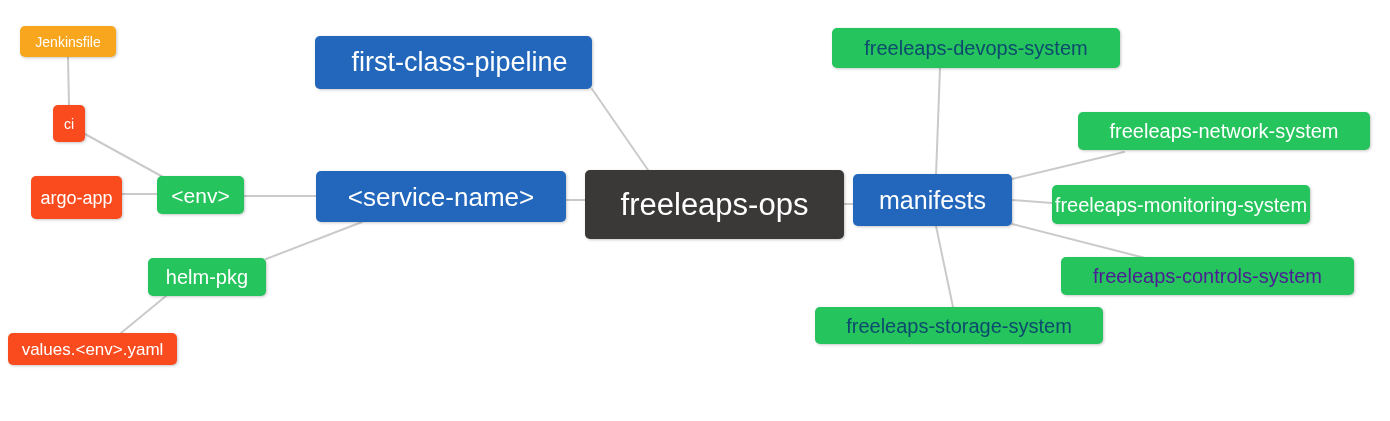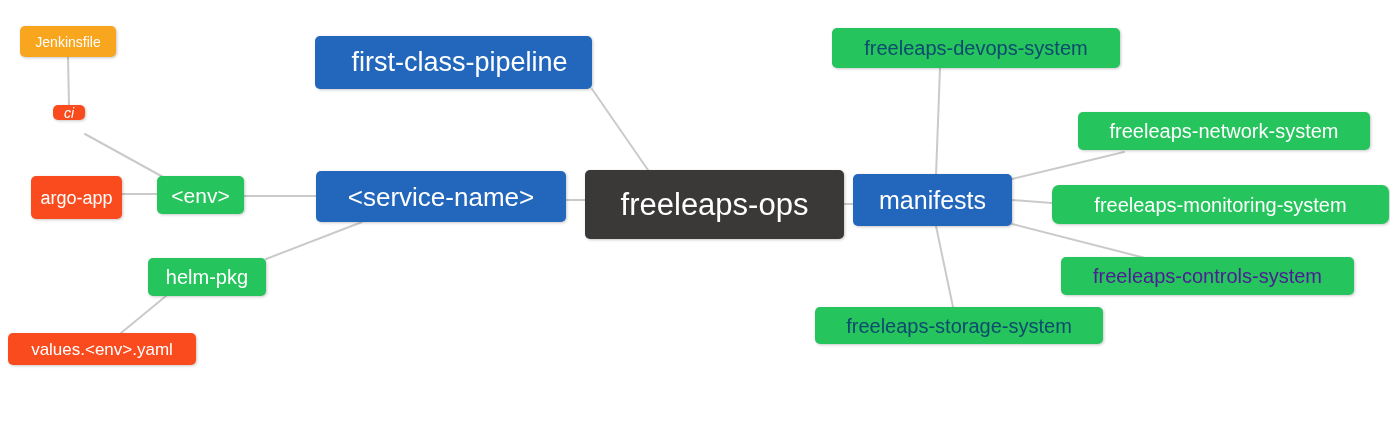--- a/index.html
+++ b/index.html
@@ -54,54 +54,54 @@
       <line x1="936" y1="175" x2="940" y2="68" stroke="#cacaca" stroke-width="2" stroke-linecap="round"></line>
       <line x1="1012" y1="179" x2="1124" y2="152" stroke="#cacaca" stroke-width="2" stroke-linecap="round"></line>
       <line x1="1012" y1="200" x2="1052" y2="203" stroke="#cacaca" stroke-width="2" stroke-linecap="round"></line>
       <line x1="1012" y1="224" x2="1145" y2="258" stroke="#cacaca" stroke-width="2" stroke-linecap="round"></line>
       <line x1="936" y1="226" x2="953" y2="307" stroke="#cacaca" stroke-width="2" stroke-linecap="round"></line>
     </svg>
   <div id="node-layer">
       <div class="node" style="left: 20px; top: 26px; width: 96px; height: 31px; font-size: 14px; background: rgb(249, 166, 31); color: rgb(255, 255, 255);">
         <span>Jenkinsfile</span>
       </div>
-      <div class="node" style="left: 53px; top: 105px; width: 32px; height: 15px; font-size: 14px; background: rgb(250, 75, 30); color: rgb(255, 255, 255); font-style: italic;">
+      <div class="node" style="left: 53px; top: 105px; width: 32px; height: 37px; font-size: 14px; background: rgb(250, 75, 30); color: rgb(255, 255, 255);">
         <span>ci</span>
       </div>
       <div class="node" style="left: 31px; top: 176px; width: 91px; height: 43px; font-size: 18px; background: rgb(250, 75, 30); color: rgb(255, 255, 255);">
         <span>argo-app</span>
       </div>
       <div class="node" style="left: 157px; top: 176px; width: 87px; height: 38px; font-size: 21px; background: rgb(37, 196, 92); color: rgb(255, 255, 255);">
         <span>&lt;env&gt;</span>
       </div>
       <div class="node" style="left: 148px; top: 258px; width: 118px; height: 38px; font-size: 20px; background: rgb(37, 196, 92); color: rgb(255, 255, 255);">
         <span>helm-pkg</span>
       </div>
-      <div class="node" style="left: 8px; top: 333px; width: 188px; height: 32px; font-size: 17px; background: rgb(250, 75, 30); color: rgb(255, 255, 255);">
+      <div class="node" style="left: 8px; top: 333px; width: 169px; height: 32px; font-size: 17px; background: rgb(250, 75, 30); color: rgb(255, 255, 255);">
         <span>values.&lt;env&gt;.yaml</span>
       </div>
       <div class="node" style="left: 316px; top: 171px; width: 250px; height: 51px; font-size: 26px; background: rgb(34, 103, 187); color: rgb(255, 255, 255); text-align: center;">
         <span>&lt;service-name&gt;</span>
       </div>
       <div class="node" style="left: 315px; top: 36px; width: 277px; height: 53px; font-size: 27px; background: rgb(34, 103, 187); color: rgb(255, 255, 255); padding-left: 12px;">
         <span>first-class-pipeline</span>
       </div>
       <div class="node" style="left: 585px; top: 170px; width: 259px; height: 69px; font-size: 31px; background: rgb(59, 56, 56); color: rgb(255, 255, 255);">
         <span>freeleaps-ops</span>
       </div>
       <div class="node" style="left: 853px; top: 174px; width: 159px; height: 52px; font-size: 25px; background: rgb(34, 103, 187); color: rgb(255, 255, 255);">
         <span>manifests</span>
       </div>
       <div class="node" style="left: 796px; top: 28px; width: 288px; height: 40px; font-size: 20px; background: rgb(37, 196, 92); color: #0c4a6e; margin-left: 36px;">
         <span>freeleaps-devops-system</span>
       </div>
       <div class="node" style="left: 1055px; top: 112px; width: 292px; height: 38px; font-size: 20px; background: rgb(37, 196, 92); color: rgb(255, 255, 255); margin-left: 23px;">
         <span>freeleaps-network-system</span>
       </div>
-      <div class="node" style="left: 1052px; top: 185px; width: 337px; height: 39px; font-size: 20px; background: rgb(37, 196, 92); color: rgb(255, 255, 255); border-radius: 7px;">
+      <div class="node" style="left: 1052px; top: 185px; width: 258px; height: 39px; font-size: 20px; background: rgb(37, 196, 92); color: rgb(255, 255, 255);">
         <span>freeleaps-monitoring-system</span>
       </div>
       <div class="node" style="left: 1061px; top: 257px; width: 293px; height: 38px; font-size: 20px; background: rgb(37, 196, 92); color: #4c1d95;">
         <span>freeleaps-controls-system</span>
       </div>
       <div class="node" style="left: 815px; top: 307px; width: 288px; height: 37px; font-size: 20px; background: rgb(37, 196, 92); color: #0c4a6e;">
         <span>freeleaps-storage-system</span>
       </div>
     </div>
 </div>

